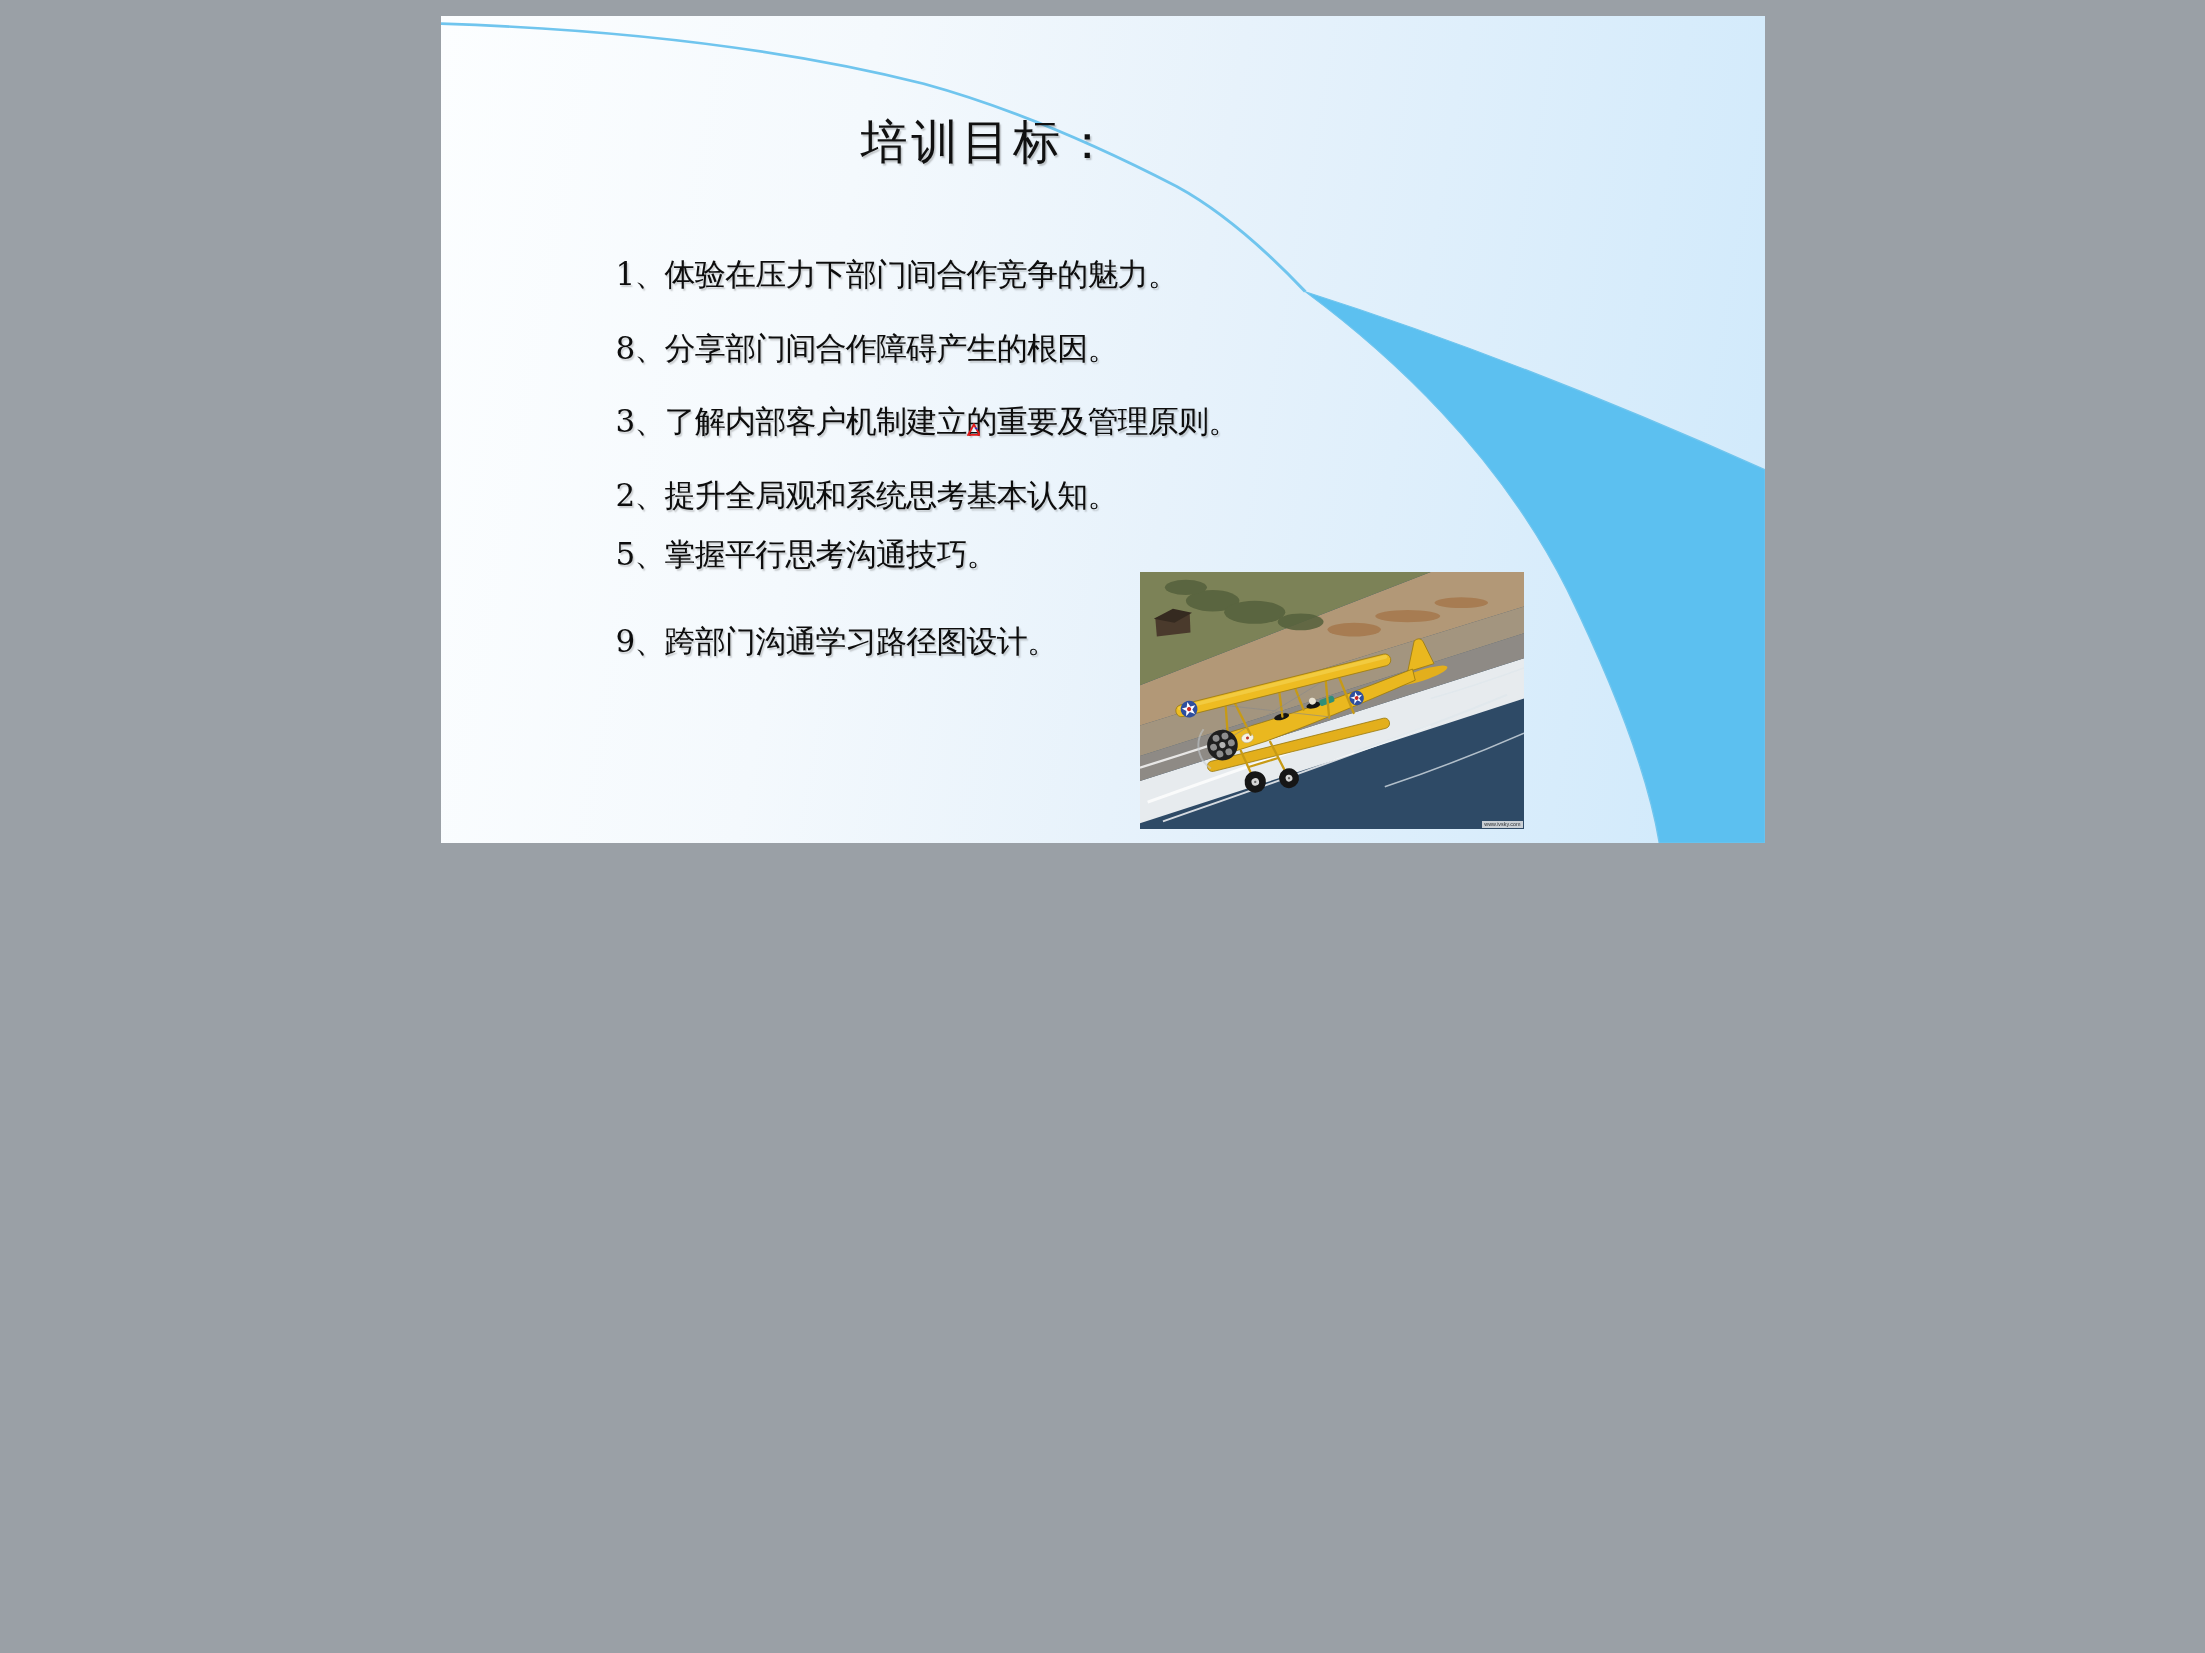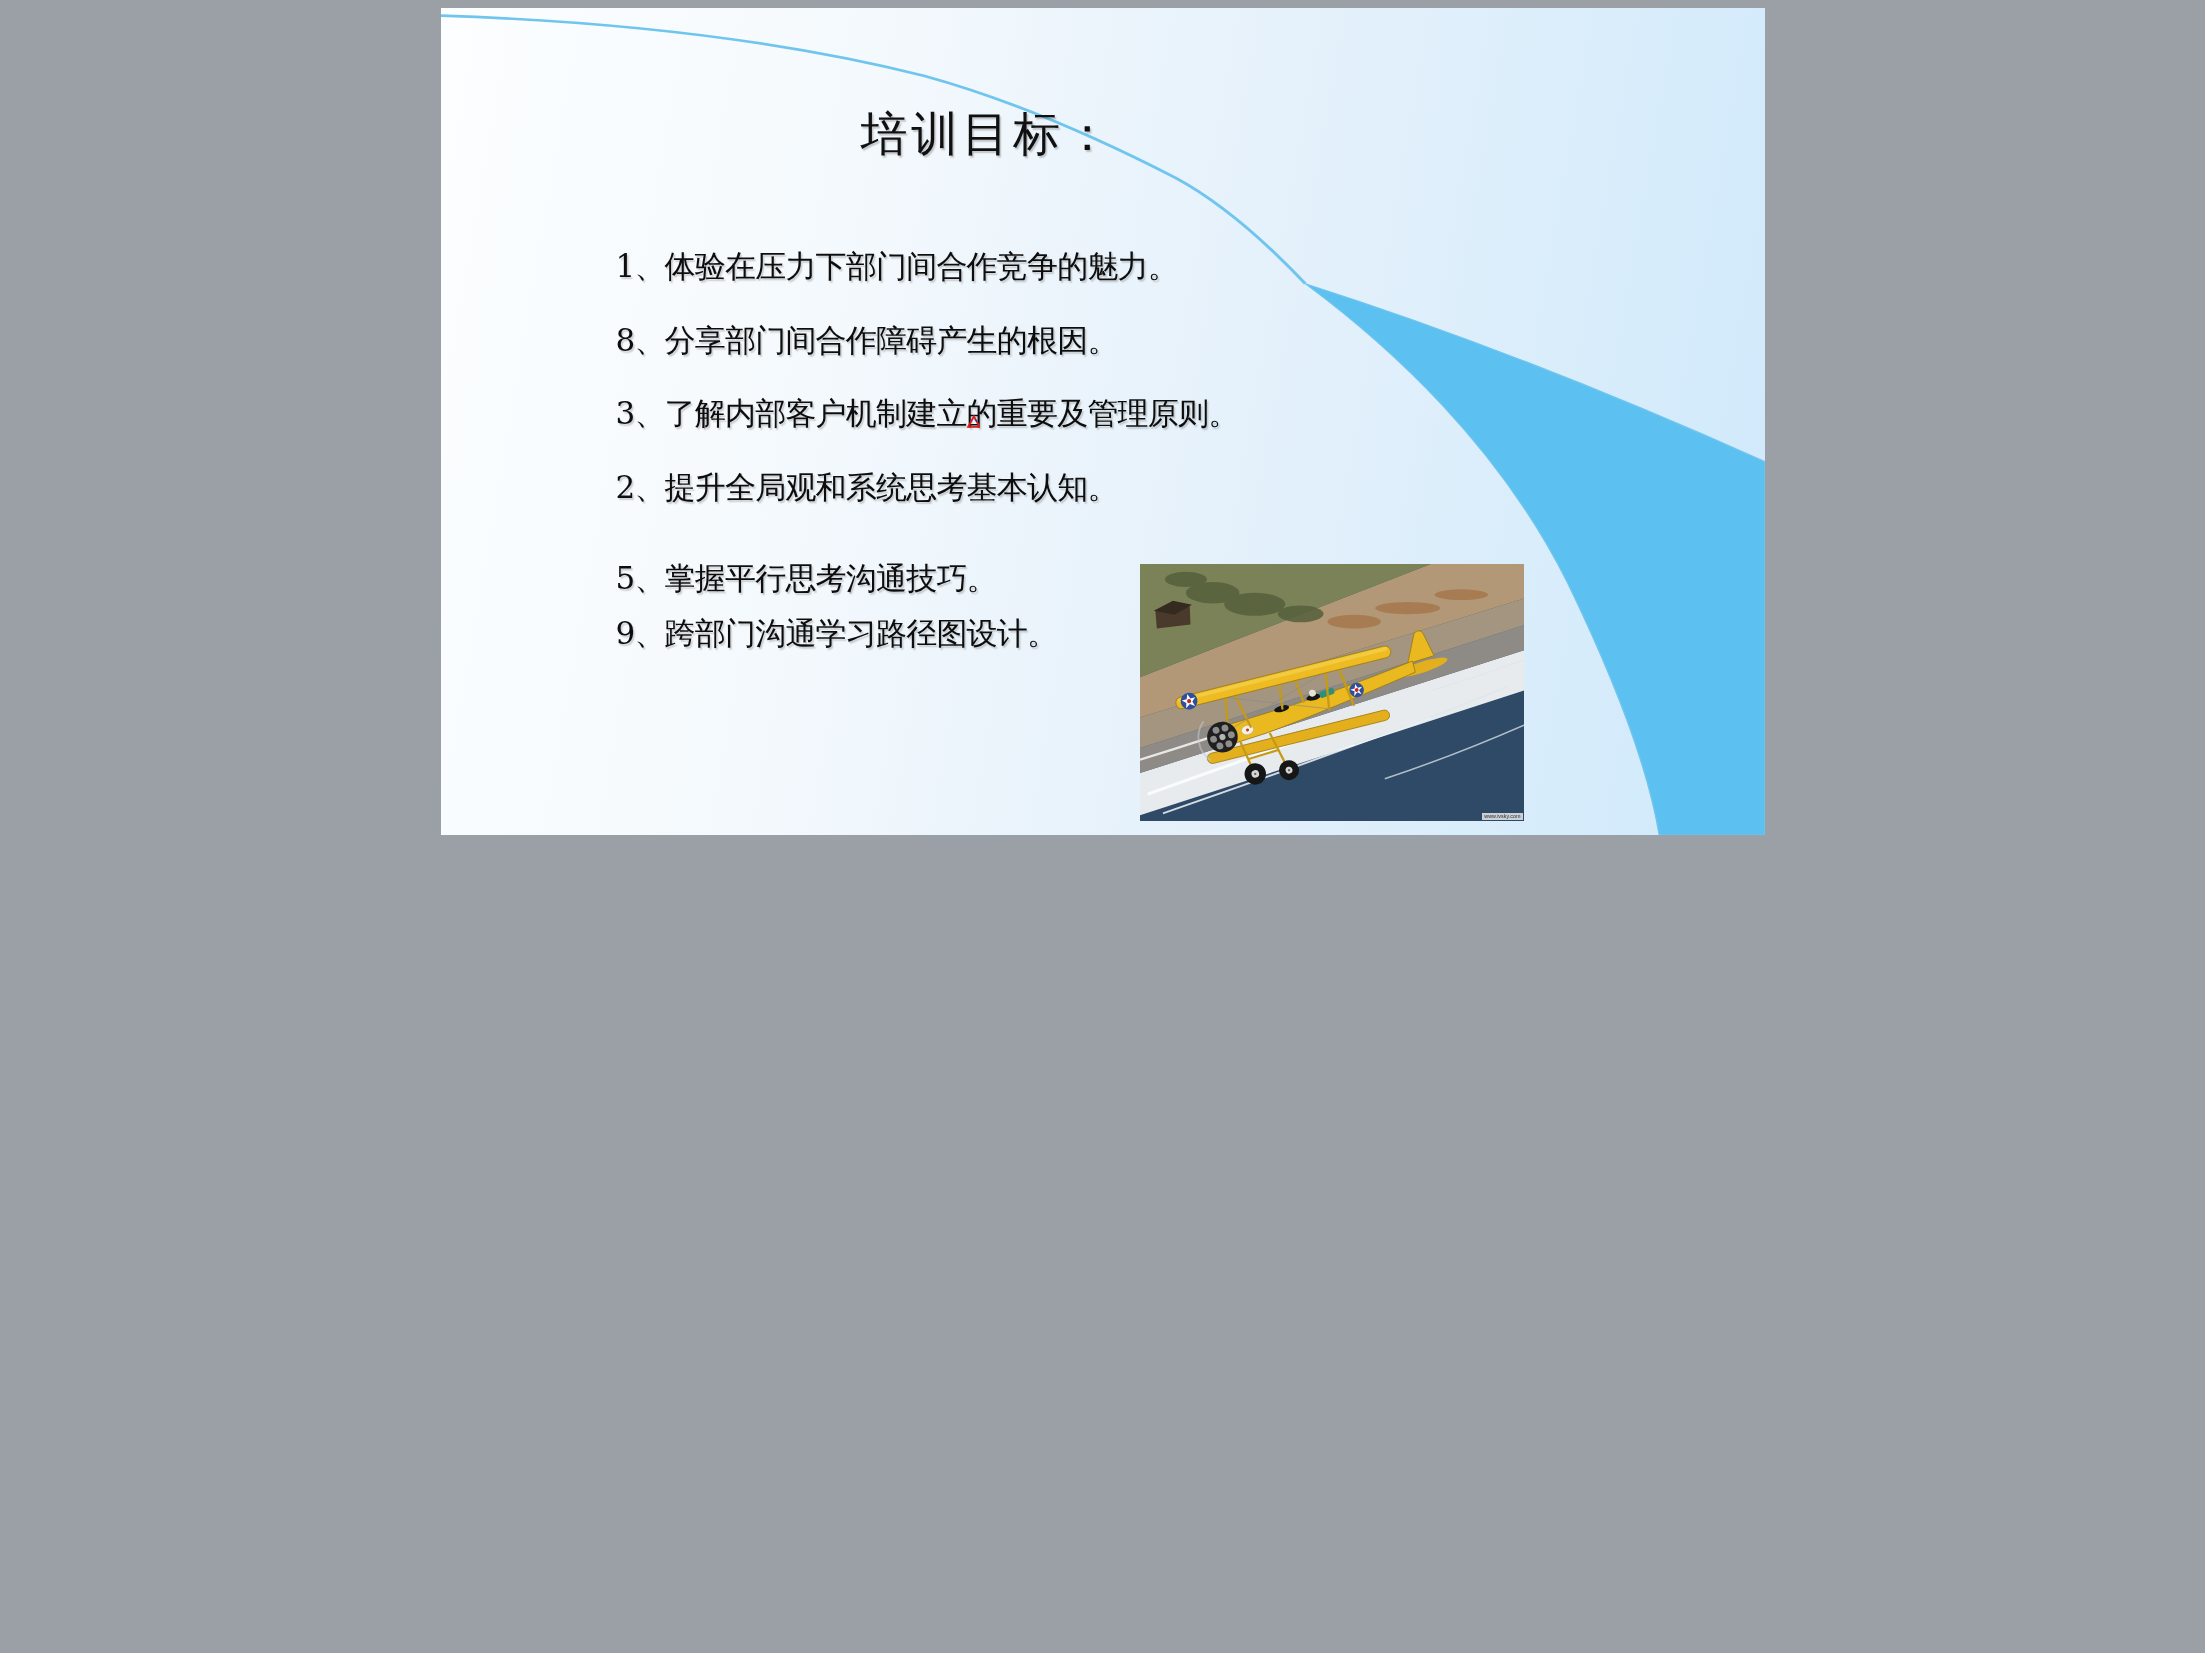--- a/index.html
+++ b/index.html
@@ -1,16 +1,16 @@
 <!DOCTYPE html>
 <html style="font-size:12.3px"><head>
 <meta charset="utf-8">
 <style>
   html,body{margin:0;padding:0;background:#9aa0a6;}
-  .stage{width:1324px;height:827px;position:relative;margin:8px auto;overflow:hidden;
+  .stage{width:1324px;height:827px;position:relative;margin:16px auto;overflow:hidden;
          background:linear-gradient(100deg,#fcfeff 0%,#f4f9fd 30%,#e7f2fb 55%,#cfe9fb 100%);
          font-family:"DejaVu Serif","Liberation Serif",serif;}
   .swoosh-svg{position:absolute;left:0;top:0;width:100%;height:100%;display:block;}
   .slide-title{position:absolute;left:420px;top:95px;font-size:47px;letter-spacing:3.8px;
                color:#101010;white-space:nowrap;font-weight:500;
                text-shadow:1.5px 1.5px 1.5px rgba(40,40,40,0.25);}
   .obj-item{position:absolute;left:175px;font-size:31px;letter-spacing:-0.8px;color:#0d0d0d;
             white-space:nowrap;font-weight:500;text-shadow:1.5px 1.5px 1.5px rgba(40,40,40,0.22);}
   .tri-logo{position:absolute;left:526px;top:407px;width:13.8px;height:13.8px;}
   .photo{position:absolute;left:699px;top:556px;width:384px;height:257px;overflow:hidden;
@@ -33,21 +33,21 @@
              C 2625 1980 2555 1760 2450 1500 C 2300 1140 2060 880 1880 720 Z" fill="#5cc0f0" stroke="#70c5ee" stroke-width="3"></path>
   </svg>
 
   <div class="slide-title">培训目标：</div>
 
   <div>
     <div class="obj-item" style="top:238px">1、体验在压力下部门间合作竞争的魅力。</div>
     <div class="obj-item" style="top:312px">8、分享部门间合作障碍产生的根因。</div>
     <div class="obj-item" style="top:385px">3、了解内部客户机制建立的重要及管理原则。</div>
     <div class="obj-item" style="top:459px">2、提升全局观和系统思考基本认知。</div>
-    <div class="obj-item" style="top:550px">5、掌握平行思考沟通技巧。</div>
+    <div class="obj-item" style="top:518px">5、掌握平行思考沟通技巧。</div>
     <div class="obj-item" style="top:605px">9、跨部门沟通学习路径图设计。</div>
   </div>
 
   <svg class="tri-logo" viewBox="0 0 18 18">
     <polygon points="9,2 16.5,15.5 1.5,15.5" fill="none" stroke="#e31b1b" stroke-width="2.4"></polygon>
     <line x1="10.5" y1="6" x2="13.5" y2="8.2" stroke="#1a3fd4" stroke-width="1.8"></line>
   </svg>
 
   <div class="photo">
     <svg viewBox="0 0 1004 670" preserveAspectRatio="none">

